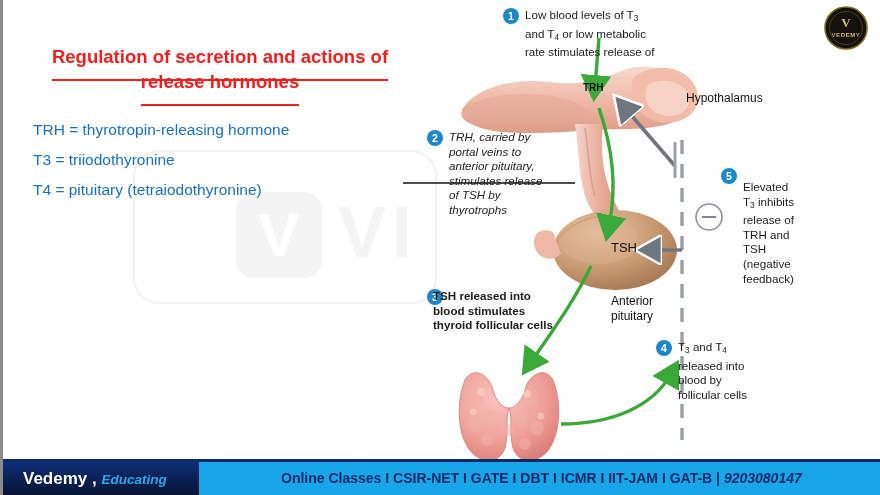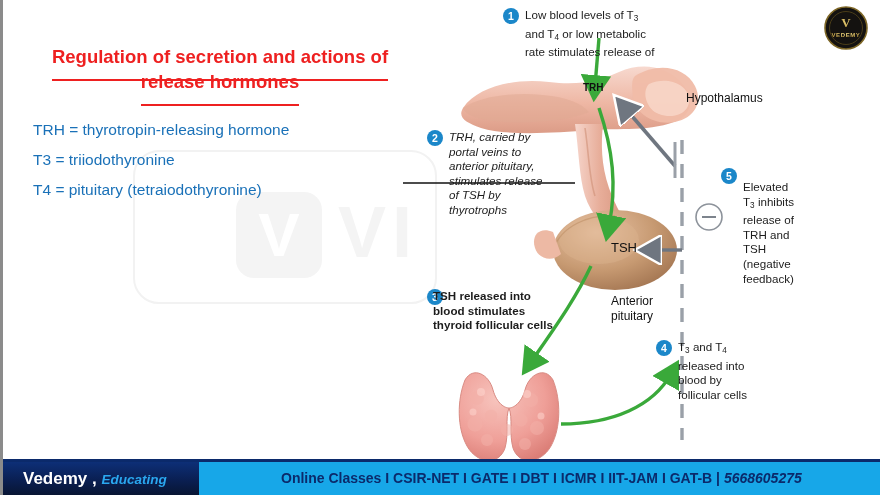--- a/index.html
+++ b/index.html
@@ -226,17 +226,17 @@
   </svg>
 
   <div class="banner-top"></div>
   <div class="banner">
     <div class="banner-left">
       <div class="brand">
         <span>Vedemy</span><span> , </span><em>Educating India</em>
       </div>
     </div>
     <div class="banner-text">
-      <span>Online Classes I CSIR-NET I GATE I DBT I ICMR I IIT-JAM I GAT-B | </span><i>5668605275</i>
+      <span>Online Classes I CSIR-NET I GATE I DBT I ICMR I IIT-JAM I GAT-B | </span><i>9203080147</i>
     </div>
   </div>
 
 </div>
 
 </body></html>

